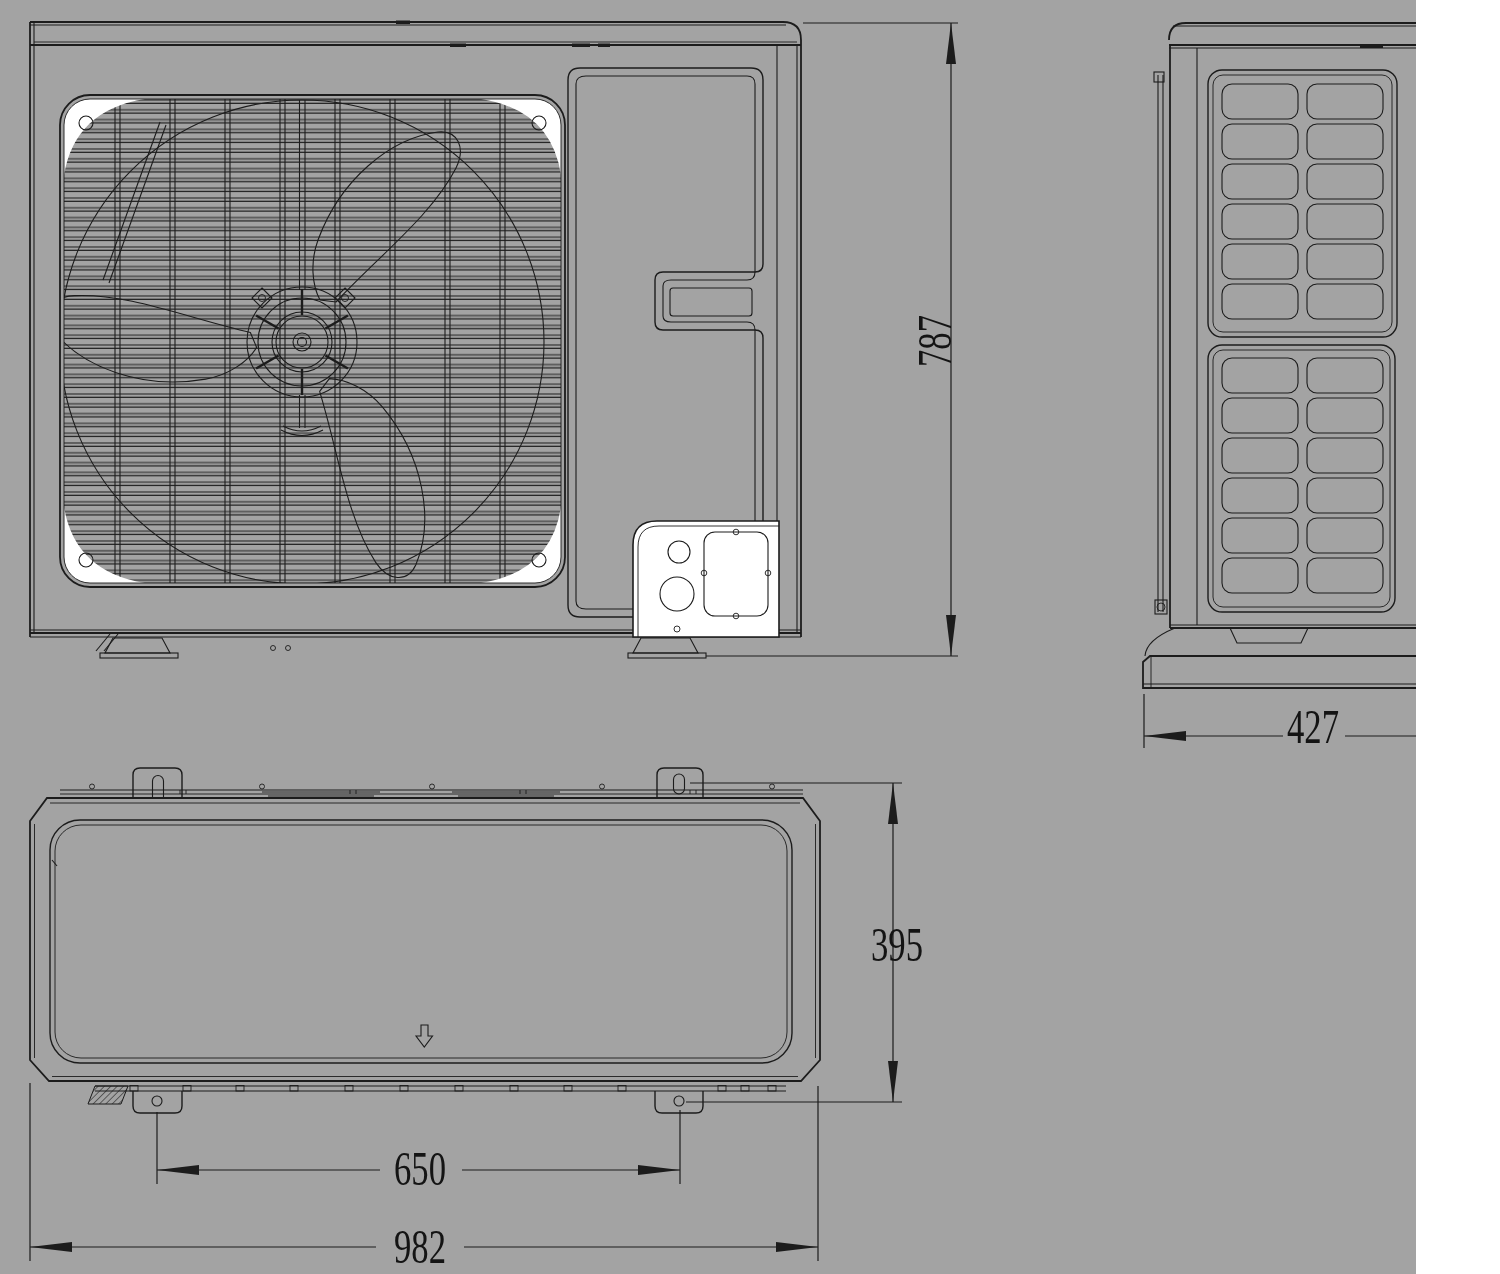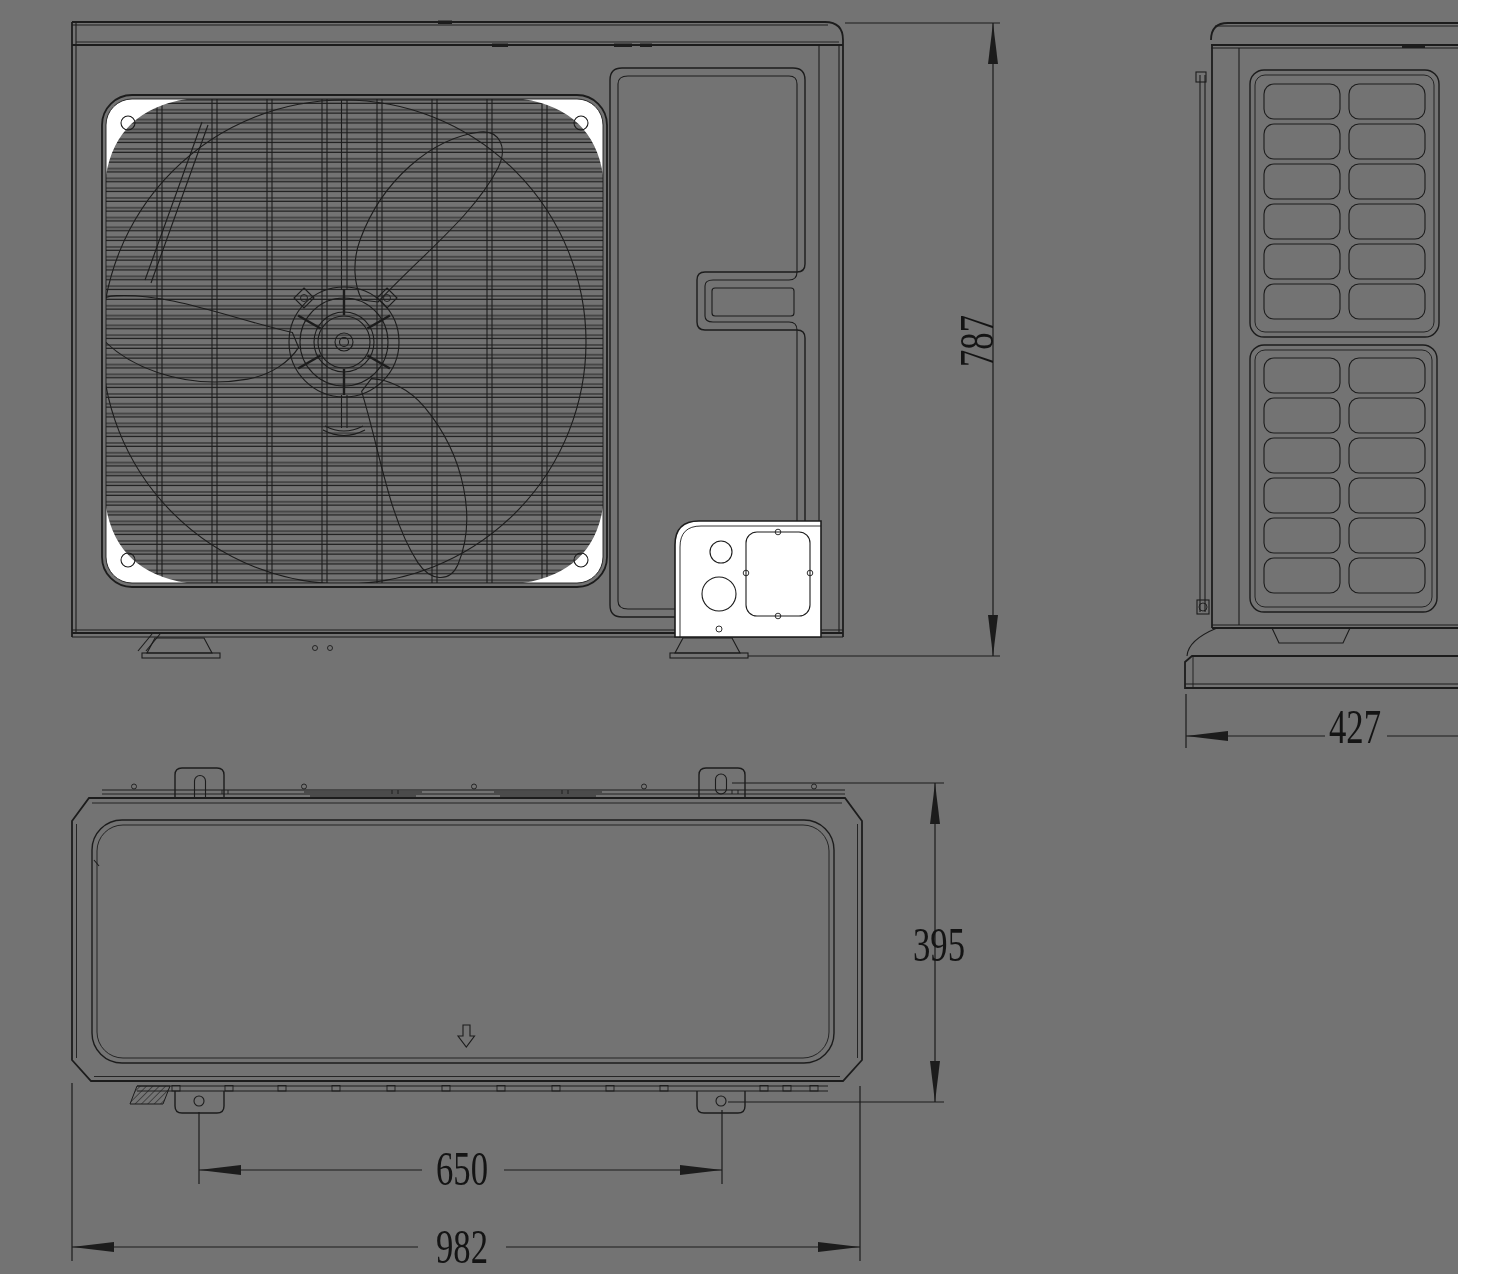--- a/index.html
+++ b/index.html
@@ -1,16 +1,16 @@
 <!DOCTYPE html>
 <html><head>
 <meta charset="utf-8">
 <style>
   html,body{margin:0;padding:0;background:#ffffff;}
-  .page{position:relative;width:1416px;height:1274px;background:#737373;color:#1c1c1c;overflow:hidden;padding-left:42px;}
+  .page{position:relative;width:1416px;height:1274px;background:#a3a3a3;color:#1c1c1c;overflow:hidden;}
   svg{display:block;}
   .ln  {stroke:currentColor;stroke-width:1.1;fill:none;}
   .ln2 {stroke:currentColor;stroke-width:1.8;fill:none;}
   .ln3 {stroke:currentColor;stroke-width:1.4;fill:none;}
   .thin{stroke:currentColor;stroke-width:0.9;fill:none;}
   .fillw{fill:#ffffff;stroke:none;}
   .solid{fill:currentColor;stroke:none;}
   .dim {stroke:currentColor;stroke-width:1.2;fill:none;}
   .dimtxt{font-family:"Liberation Serif","DejaVu Serif",serif;font-size:48px;fill:#141414;}
 </style>

